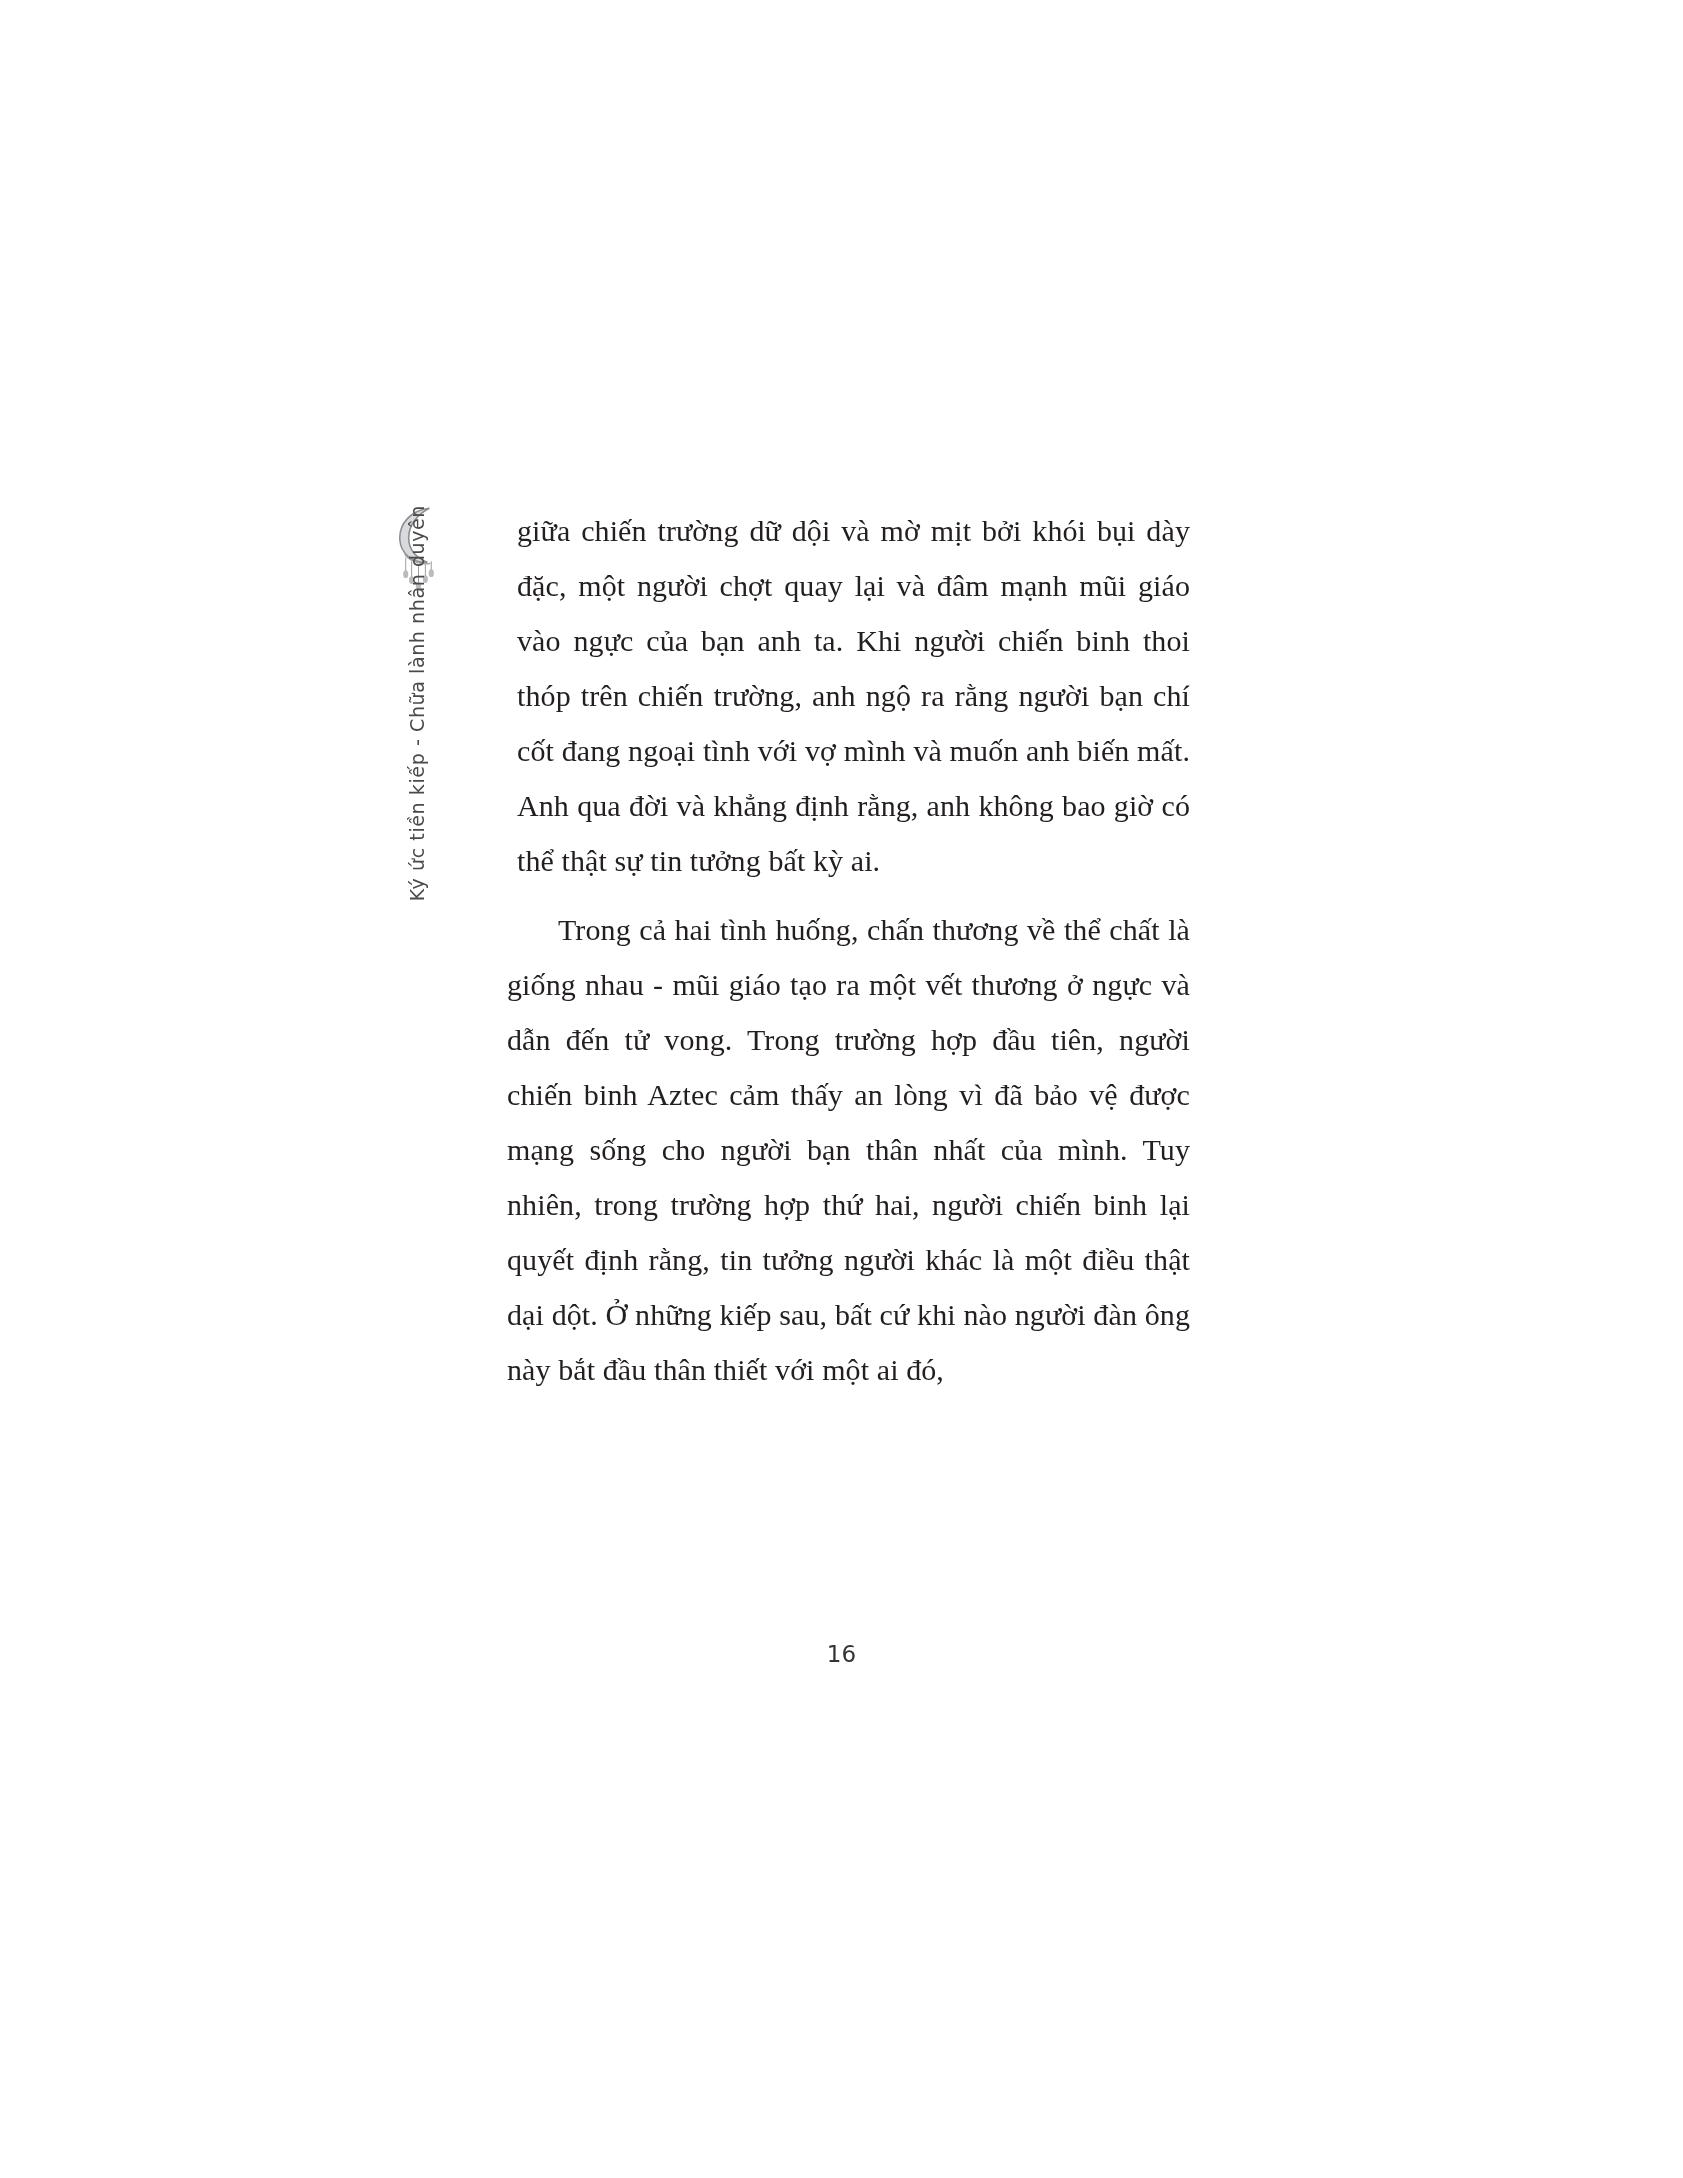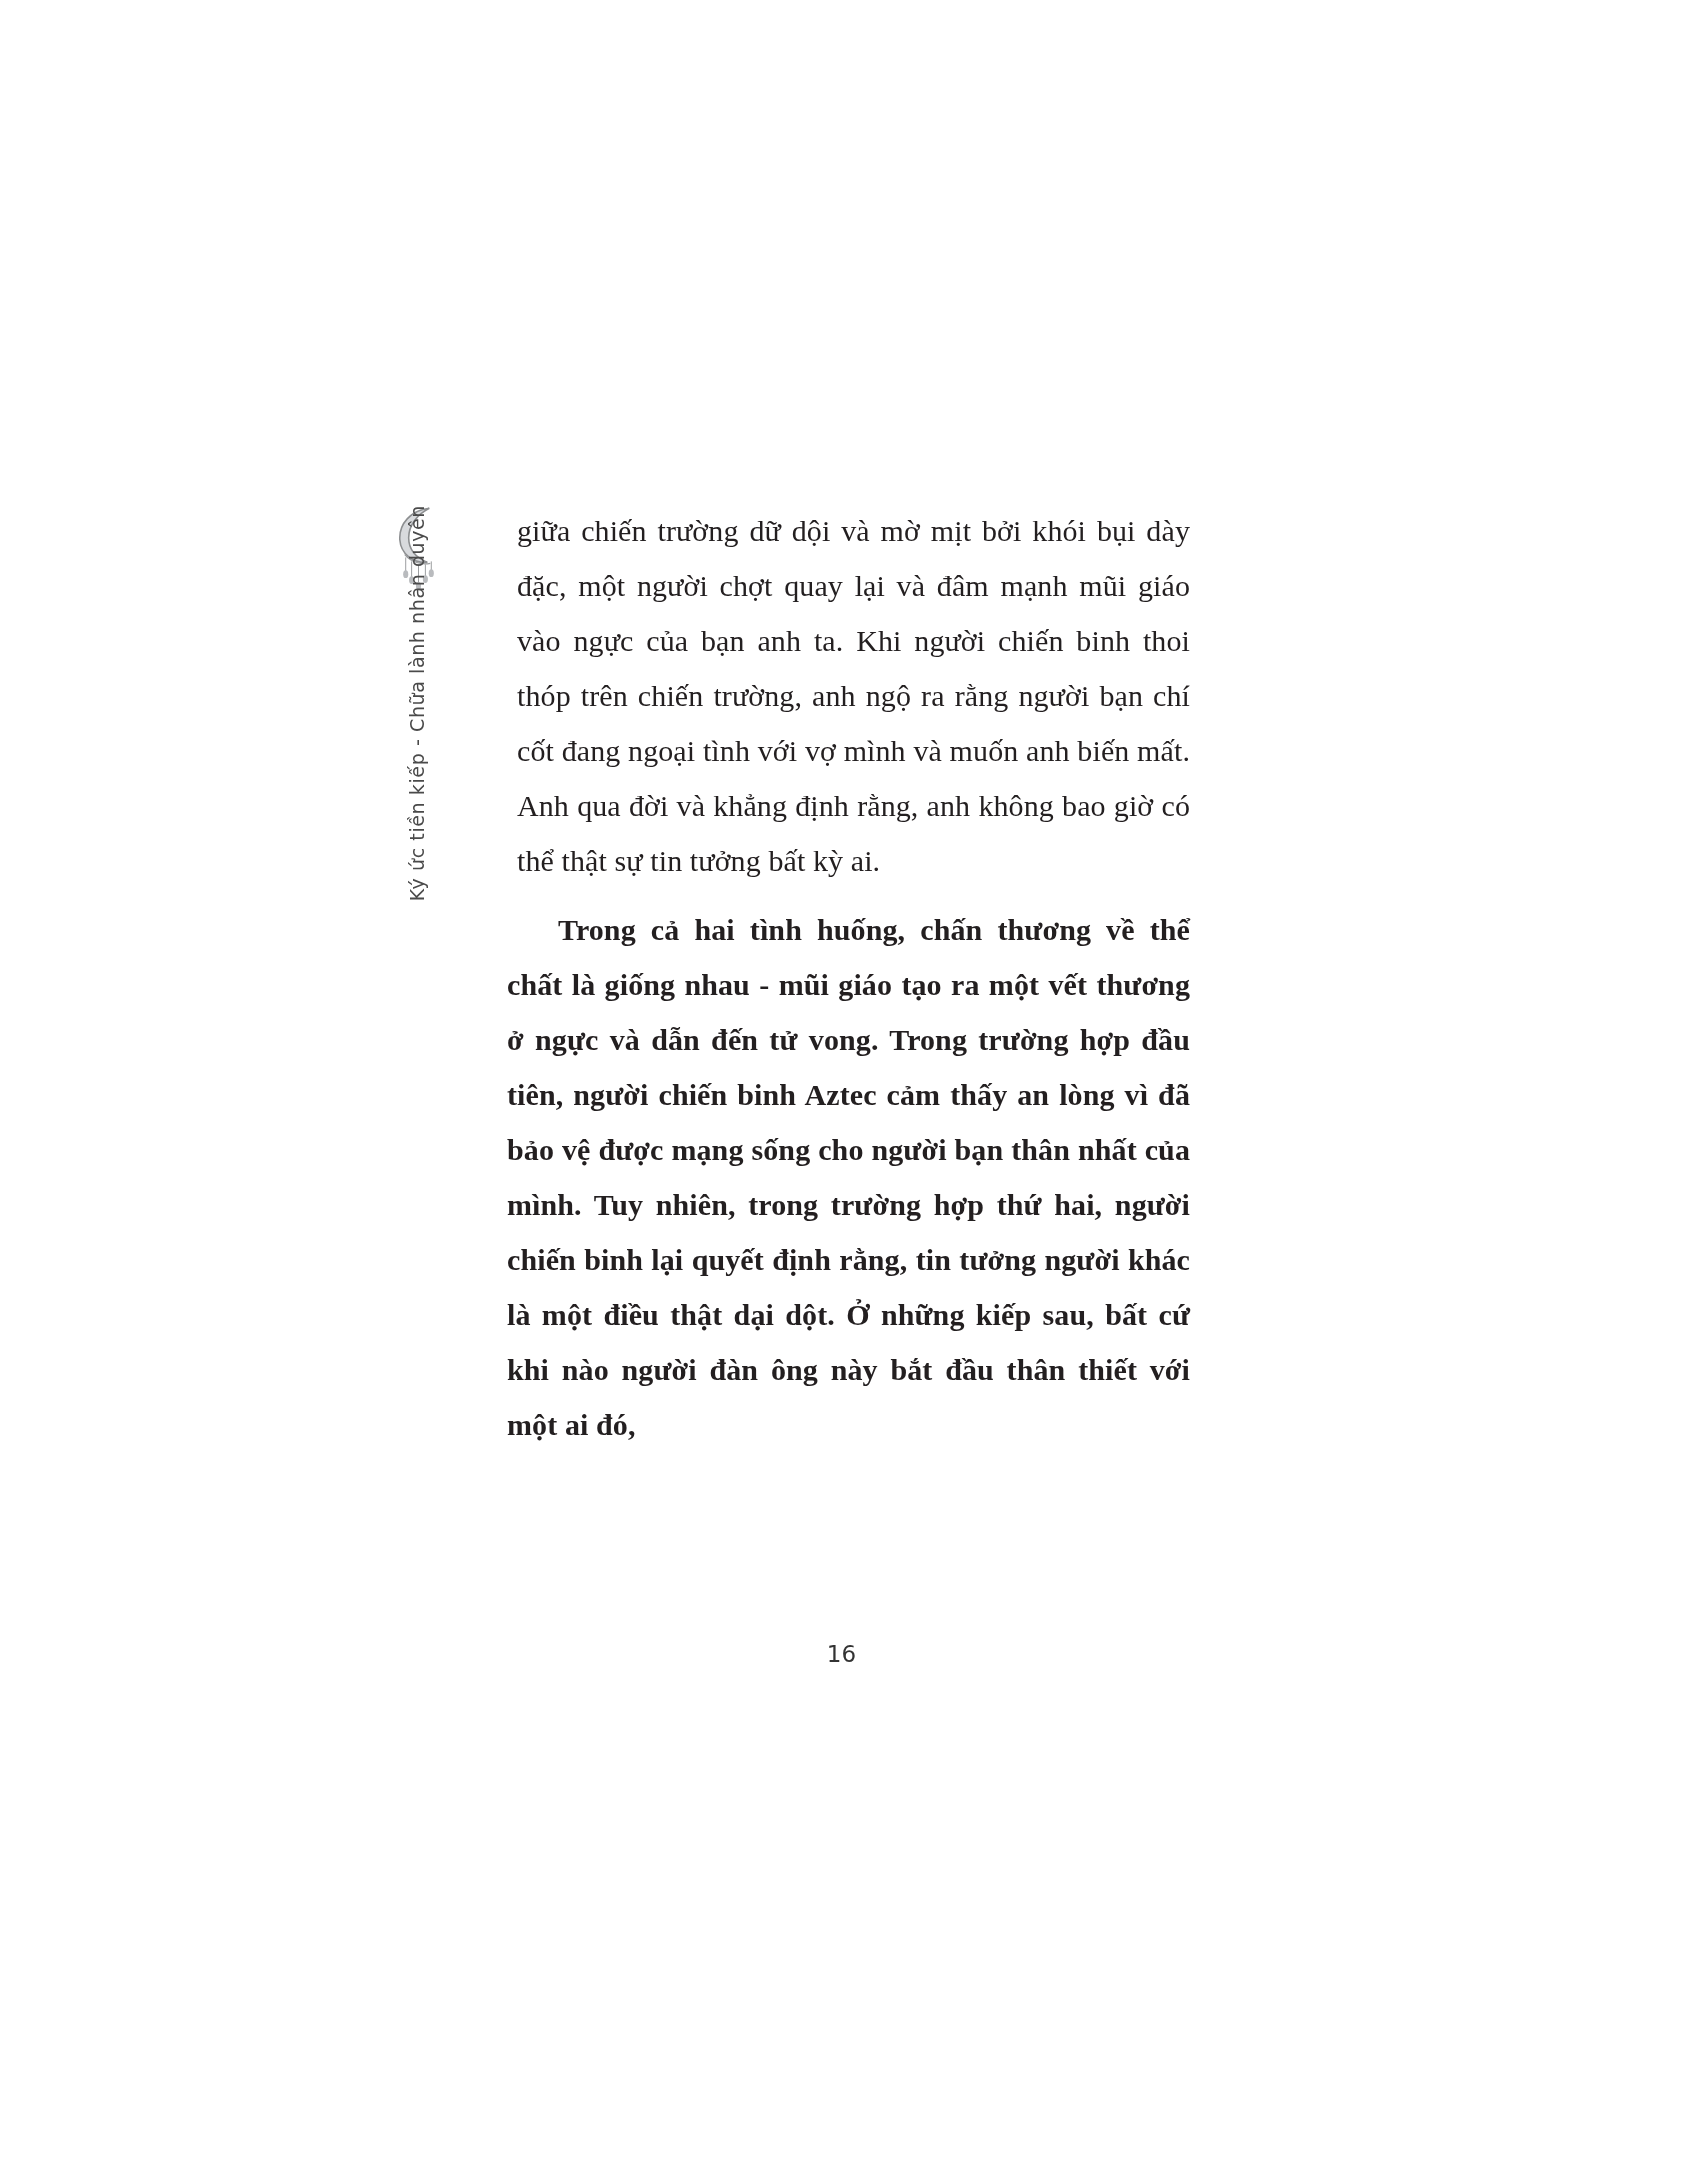--- a/index.html
+++ b/index.html
@@ -68,21 +68,20 @@
     text-justify: inter-word;
     margin: 0;
     color: #231f20;
     letter-spacing: 0.1px;
   }
   .para + .para {
     margin-top: 14px;
   }
   .para.indent {
     text-indent: 51px;
-    font-weight: bold;
   }
   .para.last-line-left {
     text-align-last: left;
     margin-left: 10px;
   }
 
   
   .folio {
     position: absolute;
     left: 0;

